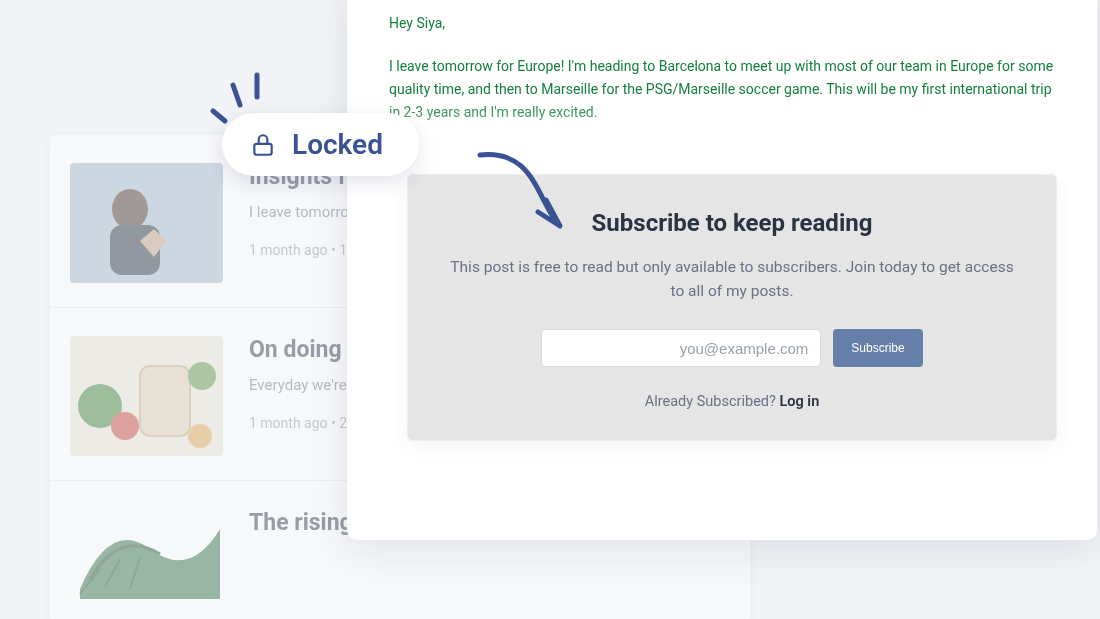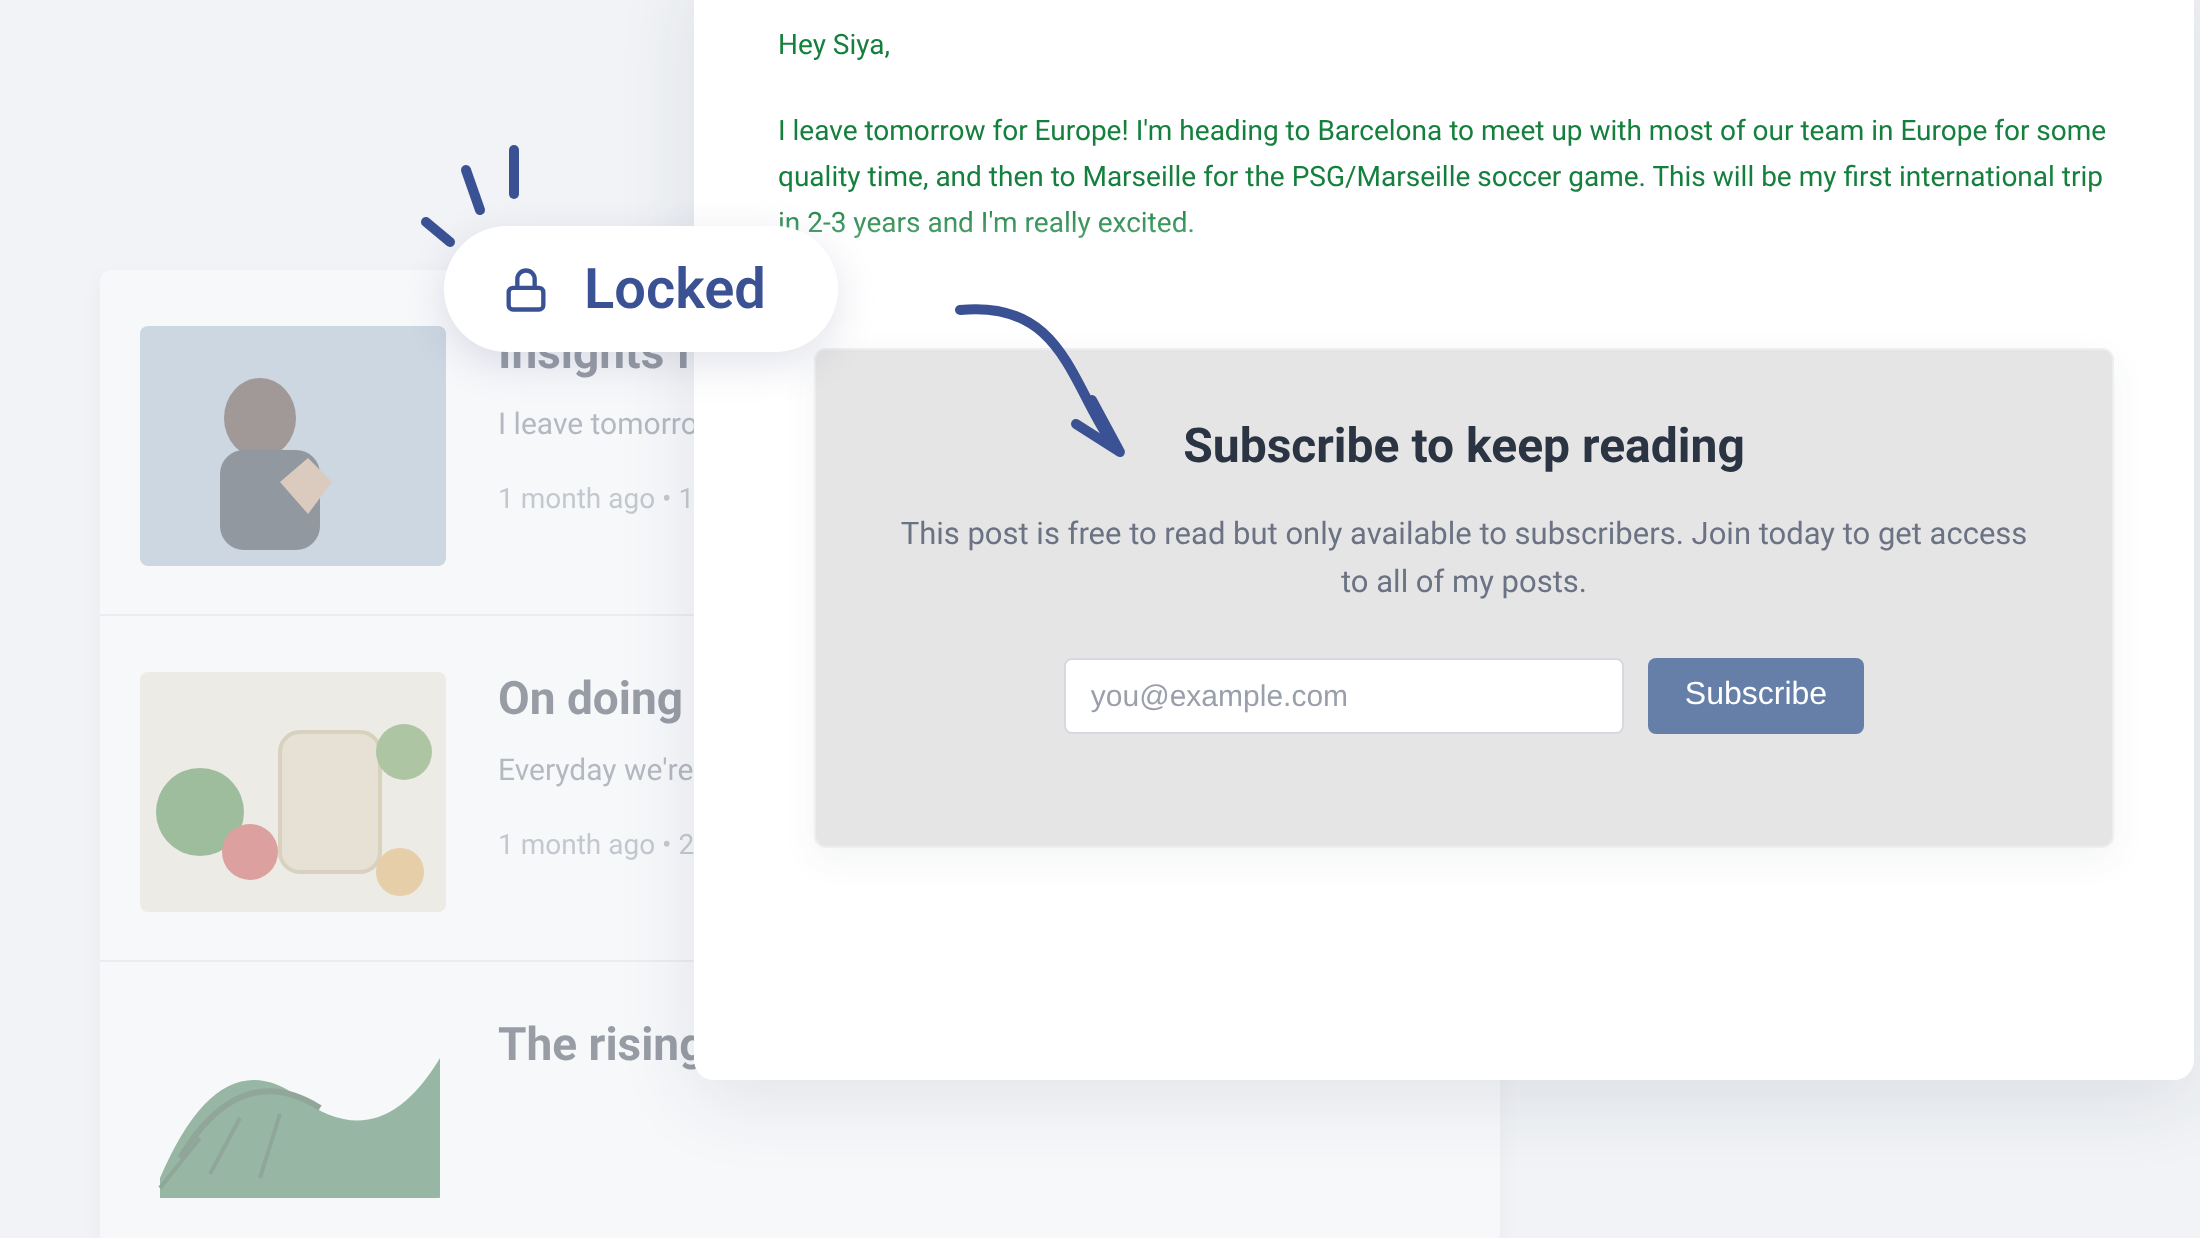--- a/index.html
+++ b/index.html
@@ -160,30 +160,31 @@
     margin-bottom:26px;
   }
   .sub-form input {
     width: 280px;
     height: 38px;
     border:1px solid #d5d9e0;
     border-radius:4px;
     padding: 0 12px;
     font-size:15px;
     color:#333;
+    text-align:right;
   }
   .sub-form input::placeholder{ color:#9aa0ab; }
   .sub-form button {
     background:#667fa9;
     color:#fff;
     border:none;
     border-radius:4px;
     padding: 0 18px;
     height:38px;
-    font-size:16px;
+    font-size:12px;
     cursor:pointer;
   }
   .already {
     font-size:14.5px;
     color:#6a7283;
   }
   .already a {
     color:#2b3443;
     font-weight:600;
     text-decoration:none;
@@ -281,14 +282,17 @@
   </div>
   <div class="fade"></div>
 
   <div class="subscribe-card">
     <h2>Subscribe to keep reading</h2>
     <p class="desc">This post is free to read but only available to subscribers. Join today to get access to all of my posts.</p>
     <div class="sub-form">
       <input type="email" placeholder="you@example.com" style="">
       <button>Subscribe</button>
     </div>
+    <div class="already">
+      <span>Already Subscribed? </span><a>Log in</a>
+    </div>
   </div>
 </div>
 
 </body></html>

